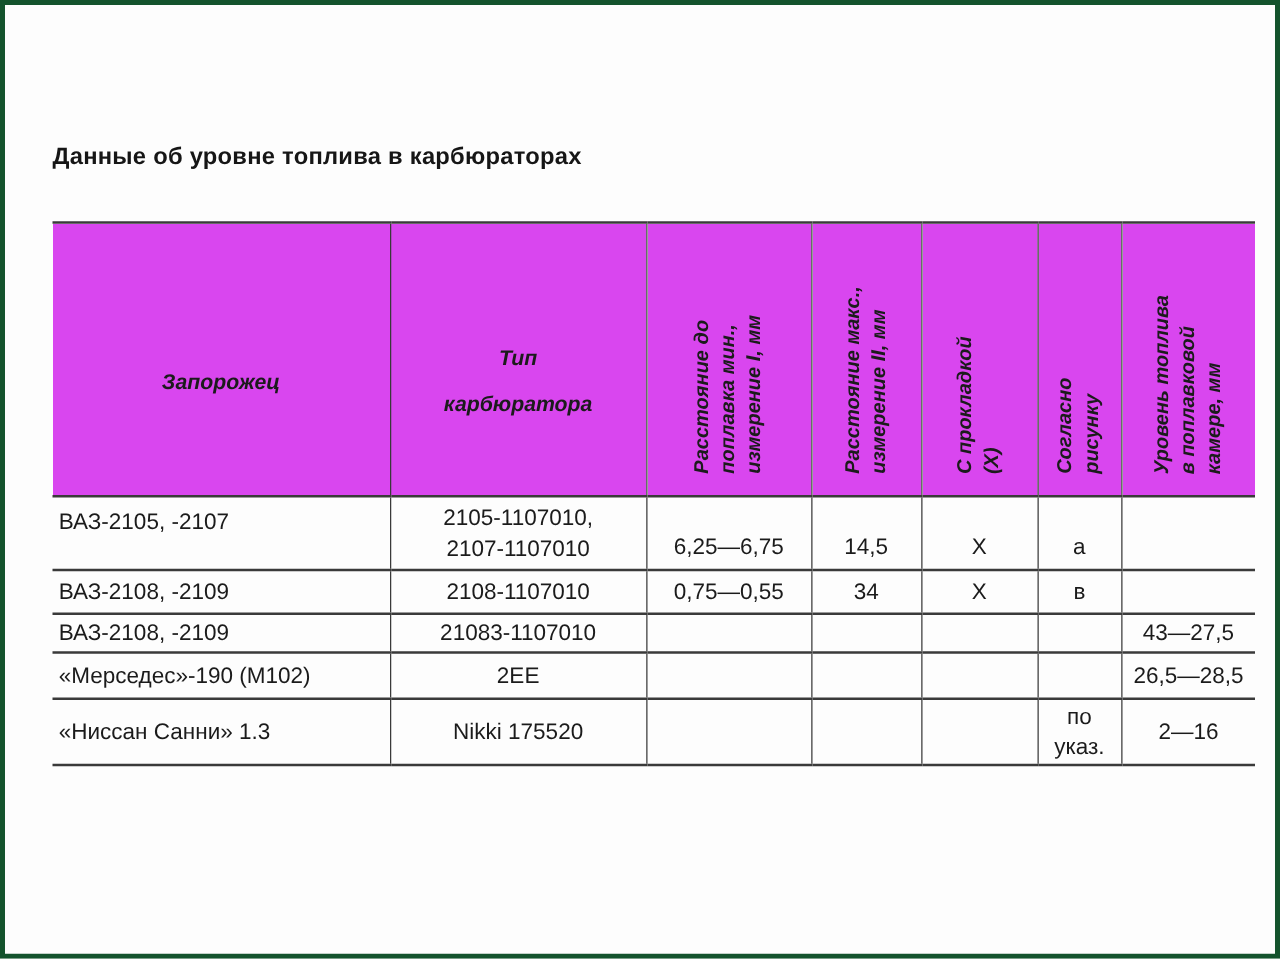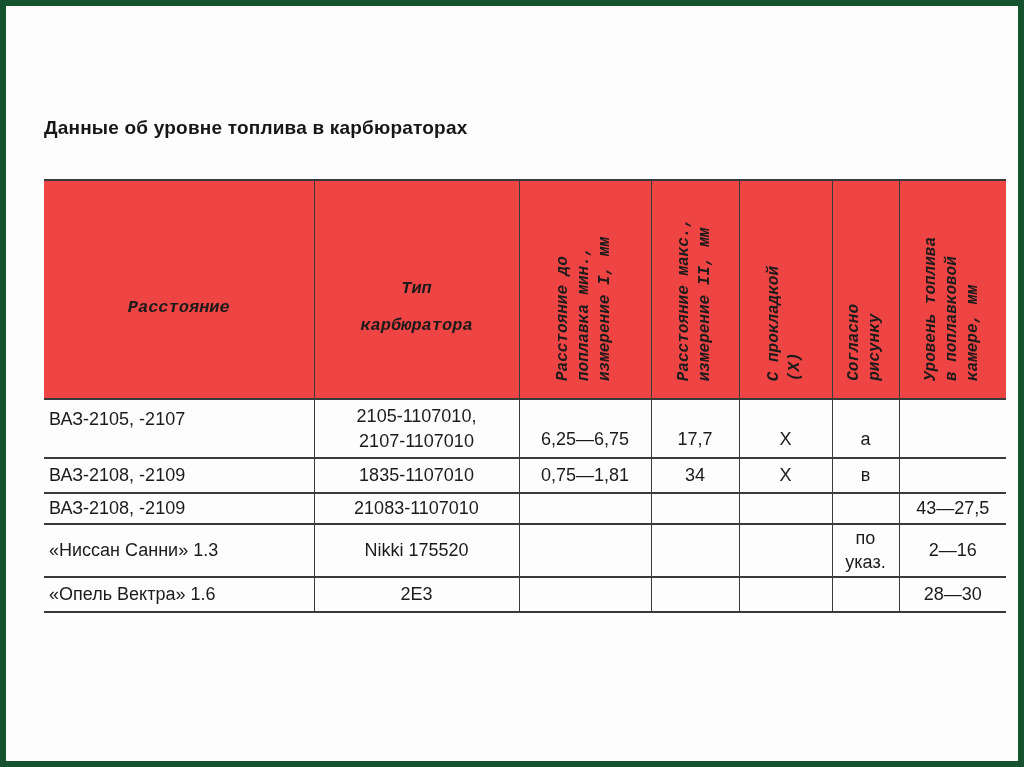--- a/index.html
+++ b/index.html
@@ -7,21 +7,21 @@
   body {
     width: 1024px; height: 767px;
     font-family: "Liberation Sans", sans-serif;
     color: #1b1b1b;
     position: relative;
     overflow: hidden;
   }
   .slide {
     position: absolute; inset: 0;
     background: #fdfdfd;
-    border: 6px solid #14532d;
+    border: 4px solid #14532d;
   }
   .page-title {
     position: absolute;
     left: 38px; top: 111px;
     font-size: 19px;
     font-weight: bold;
     letter-spacing: 0.2px;
     color: #161616;
   }
   table.data-table {
@@ -36,21 +36,21 @@
     border: 2px solid #3a3a3a;
     border-left-width: 1.5px;
     border-right-width: 1.5px;
     overflow: hidden;
   }
   
   .data-table th:first-child, .data-table td:first-child { border-left: none; }
   .data-table th:last-child,  .data-table td:last-child  { border-right: none; }
 
   thead tr { height: 219px; }
-  thead th { font-weight: bold; font-style: italic; background: #ef4444; font-family: Liberation Mono, monospace; }
+  thead th { font-weight: bold; font-style: italic; background: #d946ef; }
 
   th.horiz {
     vertical-align: middle;
     text-align: center;
     font-size: 17px;
     line-height: 2.15;
     white-space: pre-line;
   }
   th.vert {
     vertical-align: bottom;
@@ -107,21 +107,21 @@
       <col style="width:205px">
       <col style="width:132px">
       <col style="width:88px">
       <col style="width:93px">
       <col style="width:67px">
       <col style="width:107px">
     </colgroup>
     <thead>
       <tr>
         <th class="horiz">
-          <span>Расстояние</span>
+          <span>Запорожец</span>
         </th>
         <th class="horiz">
           <span>Тип
 карбюратора</span>
         </th>
         <th class="vert">
           <span class="rot">Расстояние до
 поплавка мин.,
 измерение I, мм</span>
         </th>
@@ -143,57 +143,57 @@
 камере, мм</span>
         </th>
       </tr>
     </thead>
     <tbody>
         <tr>
           <td>ВАЗ-2105, -2107</td>
           <td>2105-1107010,
 2107-1107010</td>
           <td>6,25—6,75</td>
-          <td>17,7</td>
+          <td>14,5</td>
           <td>X</td>
           <td>а</td>
           <td></td>
         </tr>
         <tr>
           <td>ВАЗ-2108, -2109</td>
-          <td>1835-1107010</td>
-          <td>0,75—1,81</td>
+          <td>2108-1107010</td>
+          <td>0,75—0,55</td>
           <td>34</td>
           <td>X</td>
           <td>в</td>
           <td></td>
         </tr>
         <tr>
           <td>ВАЗ-2108, -2109</td>
           <td>21083-1107010</td>
           <td></td>
           <td></td>
           <td></td>
           <td></td>
           <td>43—27,5</td>
         </tr>
         <tr>
+          <td>«Мерседес»-190 (М102)</td>
+          <td>2EE</td>
+          <td></td>
+          <td></td>
+          <td></td>
+          <td></td>
+          <td>26,5—28,5</td>
+        </tr>
+        <tr>
           <td>«Ниссан Санни» 1.3</td>
           <td>Nikki 175520</td>
           <td></td>
           <td></td>
           <td></td>
           <td>по указ.</td>
           <td>2—16</td>
         </tr>
-        <tr>
-          <td>«Опель Вектра» 1.6</td>
-          <td>2E3</td>
-          <td></td>
-          <td></td>
-          <td></td>
-          <td></td>
-          <td>28—30</td>
-        </tr>
       </tbody>
   </table>
 
 </div>
 
 </body></html>

